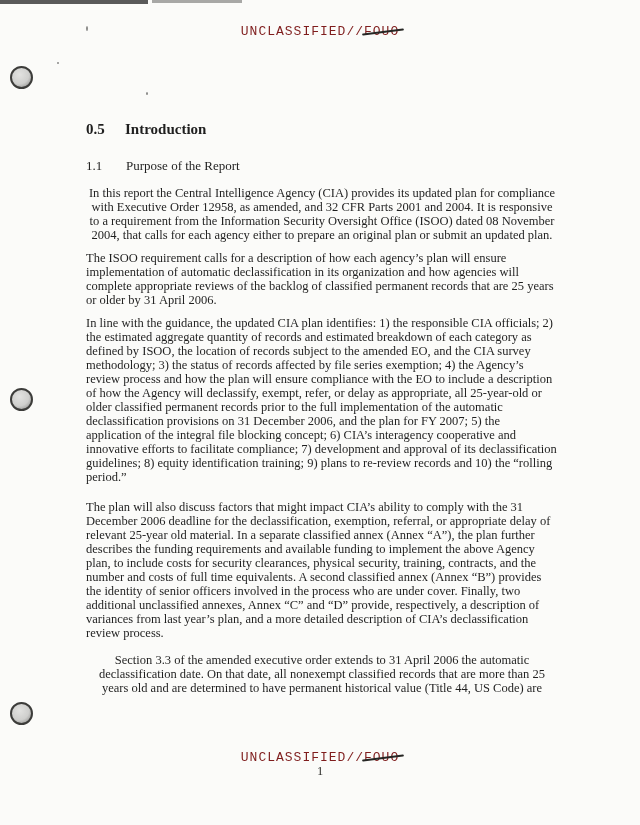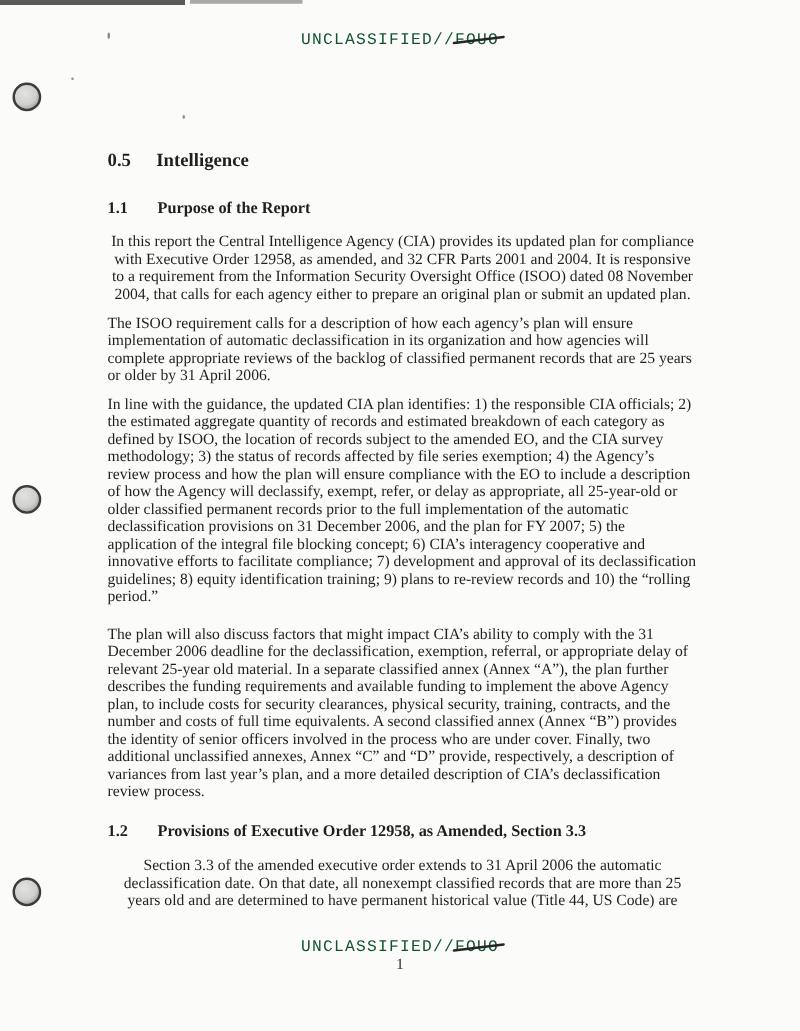--- a/index.html
+++ b/index.html
@@ -40,21 +40,21 @@
   .hole-3 { top: 702px; }
 
   
   .class-line {
     position: absolute;
     left: 0; width: 100%;
     text-align: center;
     font-family: "Liberation Mono", "DejaVu Sans Mono", monospace;
     font-size: 13px;
     letter-spacing: 1px;
-    color: #14532d;
+    color: #7f1d1d;
     white-space: nowrap;
   }
   .class-top { top: 24px; }
   .class-bottom { top: 750px; }
   .struck {
     position: relative;
     display: inline-block;
   }
   .struck::after {
     content: "";
@@ -86,21 +86,21 @@
     line-height: 14px;
     text-align: left;
   }
   .h-major {
     font-size: 15px;
     font-weight: bold;
     margin: 4px 0 0 0;
   }
   .h-minor {
     font-size: 13px;
-    font-weight: bold;
+    font-weight: normal;
     margin: 23px 0 0 0;
   }
   .sec-num { display: inline-block; width: 40px; }
   .h-major .sec-num { width: 39px; }
   p {
     margin: 9px 0 0 0;
   }
   p.first-after-head { margin-top: 13px; text-align: center; }
   p.gap-before { margin-top: 16px; }
   .h-minor.gap-before { margin-top: 18px; }
@@ -117,30 +117,29 @@
   <div class="scan-speck" style="left:146px; top:92px; width:2px; height:3px;"></div>
 
   <div class="hole hole-1"></div>
   <div class="hole hole-2"></div>
   <div class="hole hole-3"></div>
 
   <div class="class-line class-top"><span>UNCLASSIFIED//</span><span class="struck">FOUO</span></div>
 
   <div class="text-col">
 
-    <div class="h-major"><span class="sec-num">0.5</span><span>Intelligence</span></div>
+    <div class="h-major"><span class="sec-num">0.5</span><span>Introduction</span></div>
 
     <div class="h-minor"><span class="sec-num">1.1</span><span>Purpose of the Report</span></div>
 
     <p class="first-after-head">In this report the Central Intelligence Agency (CIA) provides its updated plan for compliance with Executive Order 12958, as amended, and 32 CFR Parts 2001 and 2004. It is responsive to a requirement from the Information Security Oversight Office (ISOO) dated 08 November 2004, that calls for each agency either to prepare an original plan or submit an updated plan.</p>
     <p>The ISOO requirement calls for a description of how each agency’s plan will ensure implementation of automatic declassification in its organization and how agencies will complete appropriate reviews of the backlog of classified permanent records that are 25 years or older by 31 April 2006.</p>
     <p>In line with the guidance, the updated CIA plan identifies: 1) the responsible CIA officials; 2) the estimated aggregate quantity of records and estimated breakdown of each category as defined by ISOO, the location of records subject to the amended EO, and the CIA survey methodology; 3) the status of records affected by file series exemption; 4) the Agency’s review process and how the plan will ensure compliance with the EO to include a description of how the Agency will declassify, exempt, refer, or delay as appropriate, all 25-year-old or older classified permanent records prior to the full implementation of the automatic declassification provisions on 31 December 2006, and the plan for FY 2007;  5) the application of the integral file blocking concept; 6)  CIA’s interagency cooperative and innovative efforts to facilitate compliance; 7) development and approval of its declassification guidelines; 8) equity identification training; 9) plans to re-review records and 10) the “rolling period.”</p>
     <p class="gap-before">The plan will also discuss factors that might impact CIA’s ability to comply with the 31 December 2006 deadline for the declassification, exemption, referral, or appropriate delay of relevant 25-year old material. In a separate classified annex (Annex “A”), the plan further describes the funding requirements and available funding to implement the above Agency plan, to include costs for security clearances, physical security, training, contracts, and the number and costs of full time equivalents. A second classified annex (Annex “B”) provides the identity of senior officers involved in the process who are under cover. Finally, two additional unclassified annexes, Annex “C” and “D” provide, respectively, a description of variances from last year’s plan, and a more detailed description of CIA’s declassification review process.</p>
 
-    <div class="h-minor gap-before"><span class="sec-num">1.2</span><span>Provisions of Executive Order 12958, as Amended, Section 3.3</span></div>
 
     <p class="first-after-head">Section 3.3 of the amended executive order extends to 31 April 2006 the automatic declassification date.  On that date, all nonexempt classified records that are more than 25 years old and are determined to have permanent historical value (Title 44, US Code) are</p>
 
   </div>
 
   <div class="class-line class-bottom"><span>UNCLASSIFIED//</span><span class="struck">FOUO</span></div>
 
   <div class="page-number">1</div>
 
 </div>

